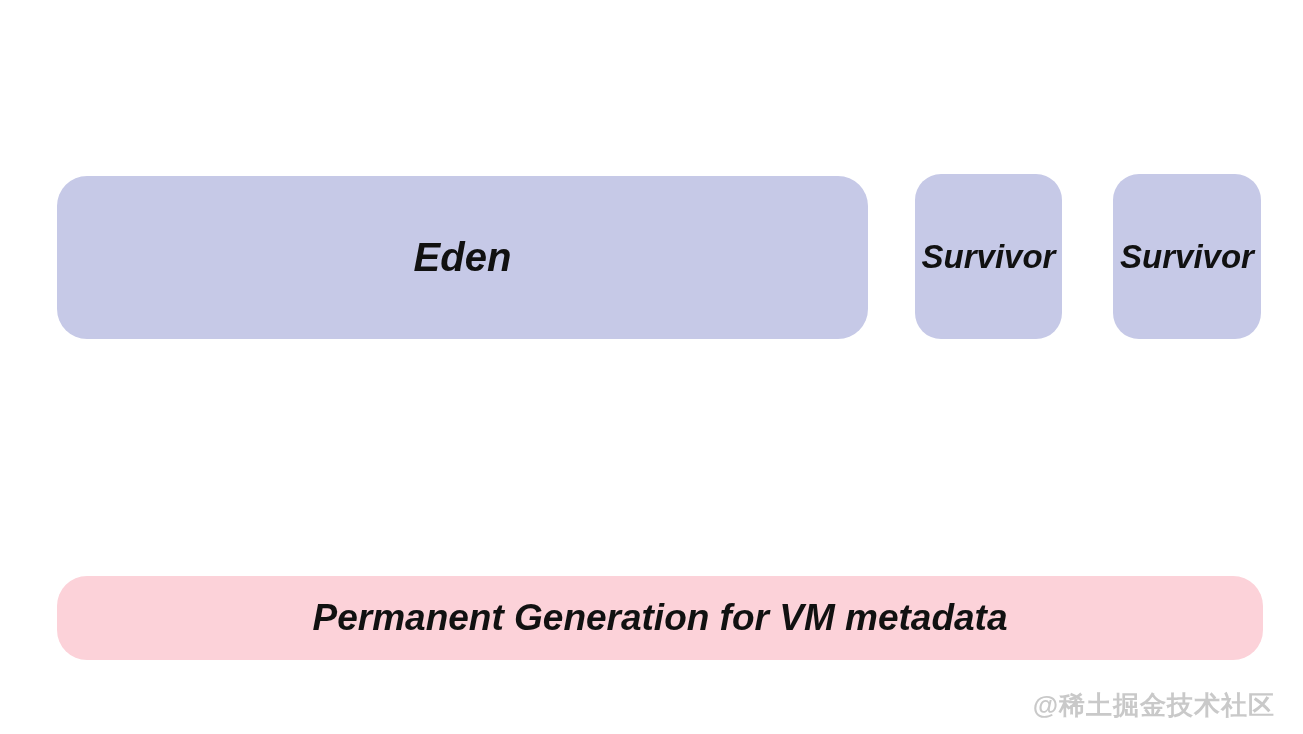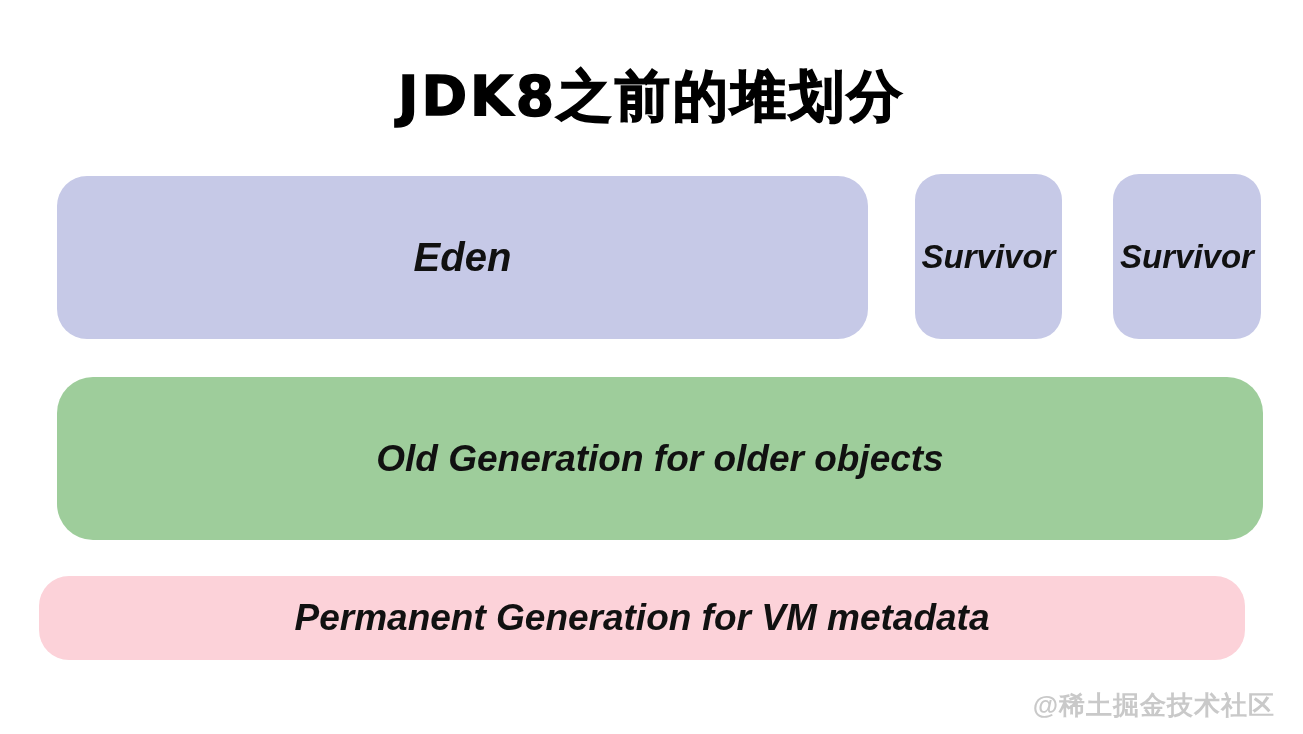--- a/index.html
+++ b/index.html
@@ -37,21 +37,21 @@
     font-family: "Liberation Sans", sans-serif;
     font-style: italic;
     font-weight: 600;
     color: #111111;
     white-space: nowrap;
   }
   .box-eden      { left: 57px;   top: 176px; width: 811px;  height: 163px; border-radius: 30px; }
   .box-survivor1 { left: 915px;  top: 174px; width: 147px;  height: 165px; border-radius: 26px; }
   .box-survivor2 { left: 1113px; top: 174px; width: 148px;  height: 165px; border-radius: 26px; }
   .box-old       { left: 57px;   top: 377px; width: 1206px; height: 163px; border-radius: 36px; }
-  .box-perm      { left: 39px;   top: 576px; width: 1206px; height: 84px;  border-radius: 30px; }
+  .box-perm      { left: 57px;   top: 576px; width: 1206px; height: 84px;  border-radius: 30px; }
   .box-eden .heap-label      { font-size: 40px; }
   .box-survivor1 .heap-label { font-size: 33px; }
   .box-survivor2 .heap-label { font-size: 33px; }
   .box-old .heap-label       { font-size: 37px; }
   .box-perm .heap-label      { font-size: 37px; }
   .watermark {
     position: absolute;
     top: 678px;
     right: 28px;
     height: 46px;
@@ -78,37 +78,33 @@
     color: #0d0d0d;
     -webkit-text-stroke: 0.8px #0d0d0d;
     white-space: nowrap;
   }
 </style>
 </head>
 <body>
 
 <div class="canvas">
 
-  <div class="diagram-title">JDK8之前的堆划分</div>
 
   <div class="heap-box box-eden" style="background-color: rgb(198, 201, 231);">
     <span class="heap-label">Eden</span>
   </div>
 
   <div class="heap-box box-survivor1" style="background-color: rgb(198, 201, 231);">
     <span class="heap-label">Survivor</span>
   </div>
 
   <div class="heap-box box-survivor2" style="background-color: rgb(198, 201, 231);">
     <span class="heap-label">Survivor</span>
   </div>
 
-  <div class="heap-box box-old" style="background-color: rgb(158, 205, 155);">
-    <span class="heap-label">Old Generation for older objects</span>
-  </div>
 
   <div class="heap-box box-perm" style="background-color: rgb(252, 210, 217);">
     <span class="heap-label">Permanent Generation for VM metadata</span>
   </div>
 
   <div class="watermark">
     <span class="watermark-community">@稀土掘金技术社区</span>
   </div>
 
 </div>

